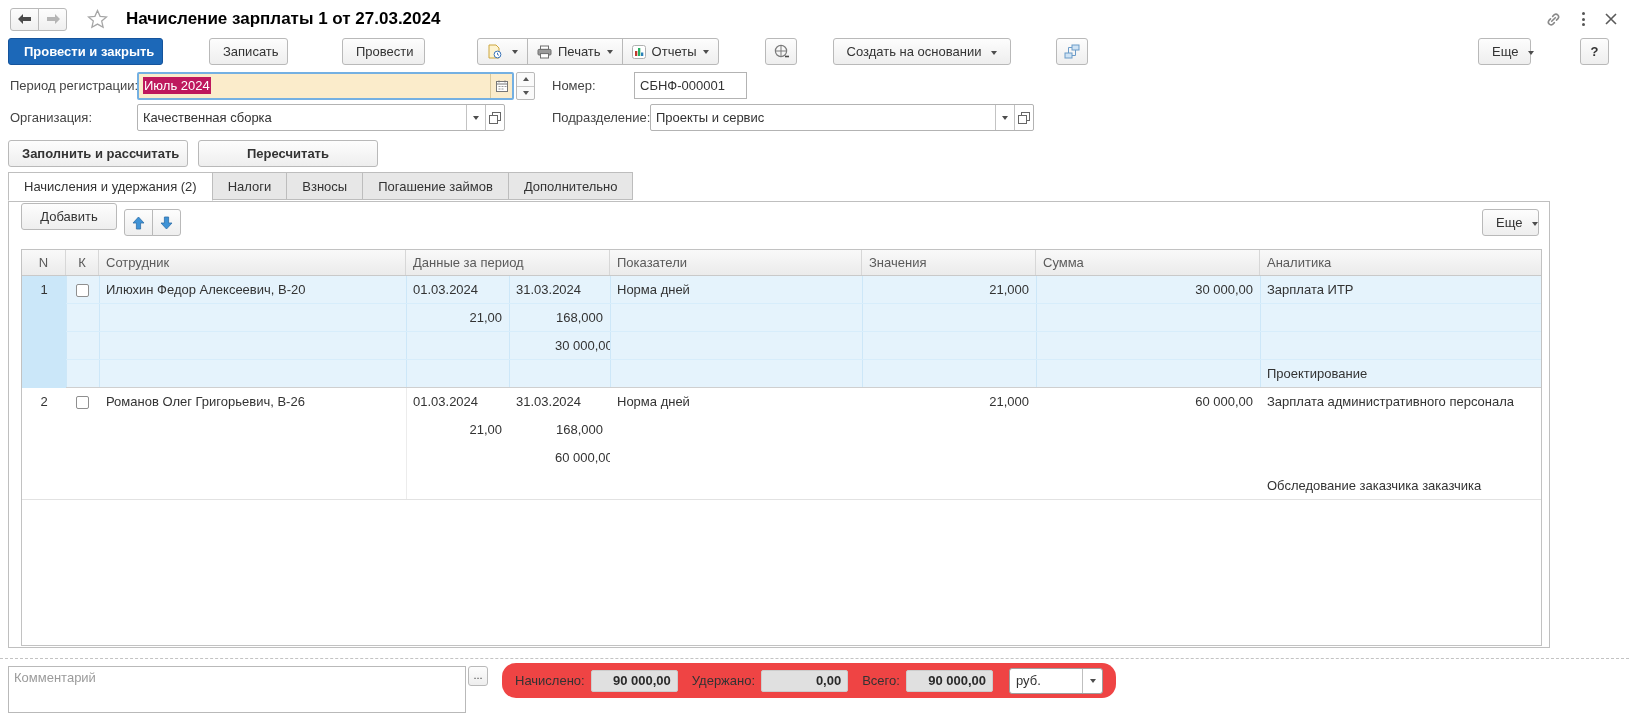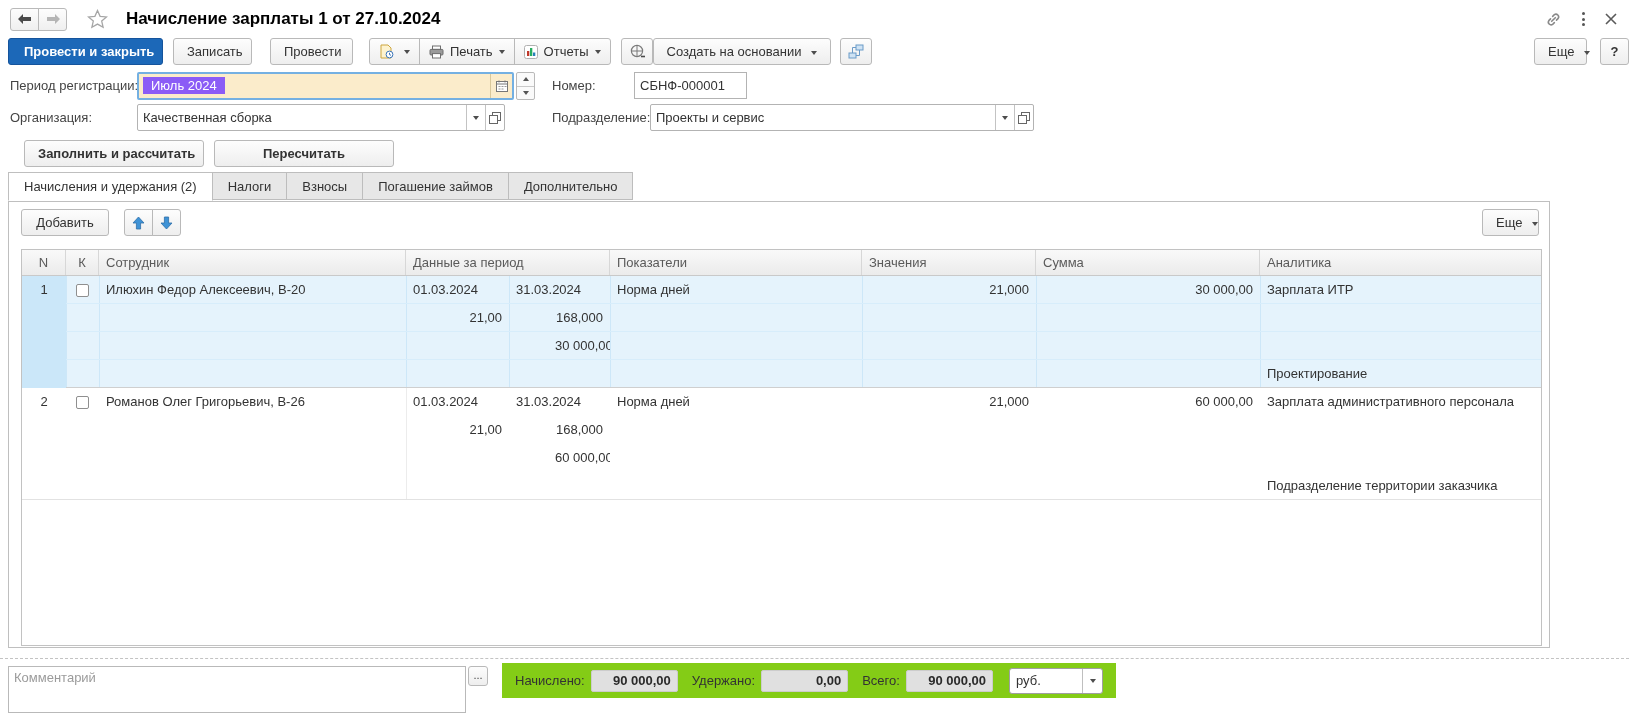--- a/index.html
+++ b/index.html
@@ -15,61 +15,61 @@
   .navbtn { width:29px; height:23px; border:1px solid #b9b9b9; background:linear-gradient(#fdfdfd,#efefef); display:flex; align-items:center; justify-content:center; cursor:pointer; }
   .navbtn.back { border-radius:3px 0 0 3px; }
   .navbtn.fwd  { border-radius:0 3px 3px 0; margin-left:-1px; }
   .star { margin-left:20px; display:flex; align-items:center; }
   .title { margin-left:18px; font-size:17px; font-weight:700; color:#000; white-space:nowrap; }
   .winicons { margin-left:auto; display:flex; align-items:center; gap:18px; }
   .kebab { display:inline-flex; flex-direction:column; gap:2.5px; padding:2px; }
   .kebab i { width:3px; height:3px; border-radius:50%; background:#555; }
   .closex { font-size:15px; color:#555; line-height:1; }
   
-  .toolbar { position:absolute; top:38px; left:8px; right:0; height:27px; display:flex; align-items:flex-end; }
+  .toolbar { position:absolute; top:38px; left:8px; right:20px; height:27px; display:flex; align-items:flex-end;gap:36px; }
   .btn { height:27px; line-height:25px; padding:0 13px; border:1px solid #b9b9b9; border-radius:3px;
          background:linear-gradient(#fdfdfd,#eeeeee); color:#333; text-align:center; cursor:pointer; white-space:nowrap; }
   .btn.primary { background:#1c68b8; border-color:#15549c; color:#fff; font-weight:700; padding:0 15px; }
   .btn.bold { font-weight:700; }
   .caret { display:inline-block; width:0; height:0; border-left:3.5px solid transparent; border-right:3.5px solid transparent; border-top:4px solid #4d4d4d; vertical-align:middle; margin-left:6px; }
   .seggroup { display:flex; }
   .seg { display:flex; align-items:center; height:27px; padding:0 9px; border:1px solid #b9b9b9; background:linear-gradient(#fdfdfd,#eeeeee); margin-left:-1px; cursor:pointer; white-space:nowrap; }
   .seg:first-child { border-radius:3px 0 0 3px; margin-left:0; }
   .seg:last-child { border-radius:0 3px 3px 0; }
   .seg svg { margin-right:6px; }
   .seg.icon-only svg { margin-right:4px; }
   .iconbtn { width:32px; height:27px; border:1px solid #b9b9b9; border-radius:3px; background:linear-gradient(#fdfdfd,#eeeeee); display:flex; align-items:center; justify-content:center; cursor:pointer; }
   
   .fieldrow1 { position:absolute; top:72px; left:10px; right:8px; height:28px; }
   .fieldrow2 { position:absolute; top:104px; left:10px; right:8px; height:28px; }
   .flabel { position:absolute; line-height:28px; color:#444; }
   .period-wrap { position:absolute; left:127px; top:0; width:377px; height:28px; border:2px solid #74b0e2; border-radius:2px; display:flex; background:#fbeccb; }
   .period-text { flex:1; line-height:24px; padding:0 4px; overflow:hidden; white-space:nowrap; }
-  .period-text .selhl { background:#8b5cf6; color:#fff; padding:1px 8px; }
+  .period-text .selhl { background:#be185d; color:#fff; padding:1px 1px; }
   .calbtn { width:22px; border-left:1px solid #dcc globals99a; border-left:1px solid #d9c89b; display:flex; align-items:center; justify-content:center; cursor:pointer; }
   .spinner { position:absolute; left:506px; top:0; width:19px; height:28px; border:1px solid #b9b9b9; border-radius:2px; background:#fafafa; display:flex; flex-direction:column; }
   .spincell { flex:1; display:flex; align-items:center; justify-content:center; cursor:pointer; }
   .spincell.up { border-bottom:1px solid #c9c9c9; }
   .tri-up { width:0; height:0; border-left:3.5px solid transparent; border-right:3.5px solid transparent; border-bottom:4px solid #555; }
   .tri-dn { width:0; height:0; border-left:3.5px solid transparent; border-right:3.5px solid transparent; border-top:4px solid #555; }
   .plaininput { position:absolute; height:27px; line-height:25px; border:1px solid #b3b3b3; background:#fff; padding:0 5px; white-space:nowrap; overflow:hidden; }
   .combo { position:absolute; height:27px; border:1px solid #b3b3b3; border-radius:2px; background:#fff; display:flex; }
   .combo .ctext { flex:1; line-height:25px; padding:0 5px; white-space:nowrap; overflow:hidden; }
   .combo .ccell { width:19px; border-left:1px solid #c3c3c3; display:flex; align-items:center; justify-content:center; cursor:pointer; }
   .combo .ccell .caret { margin-left:0; }
   
   .actions { position:absolute; top:140px; left:8px; height:27px; display:flex; }
   
   .tabs { position:absolute; top:172px; left:8px; height:29px; display:flex; z-index:3; }
   .tab { height:28px; line-height:27px; padding:0 15px; border:1px solid #bdbdbd; background:#e7e7e7; margin-left:-1px; cursor:pointer; white-space:nowrap; color:#333; }
   .tab:first-child { margin-left:0; }
   .tab.active { height:29px; background:#fff; border-color:#bfbfbf; border-bottom:1px solid #fff; }
   
   .panel { position:absolute; top:201px; left:8px; width:1542px; height:447px; border:1px solid #bfbfbf; background:#fff; }
-  .ptool-add { position:absolute; left:12px; top:7px; width:88px;text-align:center; }
+  .ptool-add { position:absolute; left:12px; top:1px; width:96px;text-align:center; }
   .updown { position:absolute; left:115px; top:7px; display:flex; }
   .udbtn { width:29px; height:27px; border:1px solid #b9b9b9; background:linear-gradient(#fdfdfd,#eeeeee); display:flex; align-items:center; justify-content:center; cursor:pointer; }
   .udbtn.up { border-radius:3px 0 0 3px; }
   .udbtn.dn { border-radius:0 3px 3px 0; margin-left:-1px; }
   .ptool-more { position:absolute; right:10px; top:7px; }
   .tablewrap { position:absolute; left:12px; top:47px; width:1521px; height:397px; border:1px solid #c2c2c2; background:#fff; overflow:hidden; }
   .thead { display:grid; grid-template-columns:44px 33px 307px 103px 101px 252px 174px 224px 1fr; height:26px;
            background:linear-gradient(#f9f9f9,#ebebeb); border-bottom:1px solid #c9c9c9; color:#5a5a5a; }
   .th { line-height:25px; padding:0 7px; border-right:1px solid #d7d7d7; overflow:hidden; white-space:nowrap; }
   .th.center { text-align:center; padding:0 2px; }
@@ -107,21 +107,21 @@
   .cell-an1 { grid-column:9; grid-row:1; }
   .cell-an2 { grid-column:9; grid-row:4; }
   .cb { width:13px; height:13px; border:1px solid #8f8f8f; border-radius:2px; background:#fff; cursor:pointer; }
   
   .fsep { position:absolute; top:658px; left:0; width:1629px; border-top:1px dashed #c3c3c3; }
   .comment { position:absolute; top:666px; left:8px; width:458px; height:47px; border:1px solid #b9b9b9; background:#fff;
              font-family:"Liberation Sans","DejaVu Sans",sans-serif; font-size:13px; color:#333; padding:3px 5px; resize:none; outline:none; }
   .comment::placeholder { color:#9b9b9b; }
   .dots3 { position:absolute; top:666px; left:468px; width:20px; height:20px; border:1px solid #b9b9b9; border-radius:3px;
            background:linear-gradient(#fdfdfd,#eeeeee); font-size:11px; line-height:16px; text-align:center; color:#444; cursor:pointer; }
-  .totalsbar { position:absolute; top:663px; left:502px; width:614px; height:35px; background:#84cc16; display:flex; align-items:center; padding:0 13px; }
+  .totalsbar { position:absolute; top:663px; left:502px; width:614px; height:35px; background:#ef4444; display:flex; align-items:center; padding:0 13px;border-radius:14px; }
   .tlabel { color:#333; margin-right:6px; white-space:nowrap; }
   .tval { width:120px; height:22px; line-height:20px; background:#e0e0e0; border:1px solid #cccccc; border-radius:2px;
           text-align:right; padding:0 6px; font-weight:700; color:#2a2a2a; margin-right:14px; }
   .curcombo { height:26px; border:1px solid #9f9f9f; border-radius:3px; background:#fff; display:flex; margin-left:2px; }
   .curcombo .ctext { width:72px; line-height:24px; padding:0 6px; }
   .curcombo .ccell { width:20px; border-left:1px solid #bfbfbf; display:flex; align-items:center; justify-content:center; cursor:pointer; }
   svg { display:block; }
 </style>
 </head>
 <body>
@@ -143,21 +143,21 @@
               <path d="M9 0 L9 3 L1 3 L1 7 L9 7 L9 10 L14 5 Z" fill="#b5b5b5"></path>
             </svg>
         </span>
       </div>
     </div>
     <span class="star">
       <svg width="21" height="20" viewBox="0 0 21 20">
           <path d="M10.5 1.5 L13.1 7.3 L19.5 7.9 L14.7 12.1 L16.1 18.3 L10.5 15.1 L4.9 18.3 L6.3 12.1 L1.5 7.9 L7.9 7.3 Z" fill="#ffffff" stroke="#a6a6a6" stroke-width="1.3"></path>
         </svg>
     </span>
-    <div class="title">Начисление зарплаты 1 от 27.10.2024</div>
+    <div class="title">Начисление зарплаты 1 от 27.03.2024</div>
     <div class="winicons">
       <span>
         <svg width="17" height="17" viewBox="0 0 16 16" fill="none" stroke="#8a8a8a" stroke-width="1.5" stroke-linecap="round">
           <path d="M6.3 9.7 L9.7 6.3"></path>
           <path d="M5.2 7.4 L3.6 9 a2.6 2.6 0 0 0 3.6 3.6 L8.8 11"></path>
           <path d="M10.8 8.6 L12.4 7 a2.6 2.6 0 0 0 -3.6 -3.6 L7.2 5"></path>
         </svg>
       </span>
       <span class="kebab">
           <i></i>
@@ -293,21 +293,21 @@
       <div class="ccell">
         <svg width="12" height="12" viewBox="0 0 12 12">
             <rect x="3.5" y="0.5" width="8" height="8" fill="#fff" stroke="#666"></rect>
             <rect x="0.5" y="3.5" width="8" height="8" fill="#fff" stroke="#666"></rect>
           </svg>
       </div>
     </div>
   </div>
 
   <div class="actions">
-    <div class="btn bold" style="width:180px;margin-left:16px;">Заполнить и рассчитать</div>
+    <div class="btn bold" style="width:180px;">Заполнить и рассчитать</div>
     <div class="btn bold" style="width:180px; margin-left:10px;">Пересчитать</div>
   </div>
 
   <div class="tabs">
     <div class="tab active">Начисления и удержания (2)</div>
     <div class="tab">Налоги</div>
     <div class="tab">Взносы</div>
     <div class="tab">Погашение займов</div>
     <div class="tab">Дополнительно</div>
   </div>
@@ -375,21 +375,21 @@
         <div class="cell cell-acc">Оклад по дням</div>
         <div class="cell cell-d1">01.03.2024</div>
         <div class="cell cell-days num">21,00</div>
         <div class="cell cell-d2">31.03.2024</div>
         <div class="cell cell-hrs num">168,000</div>
         <div class="cell cell-am2 num">60 000,00</div>
         <div class="cell cell-ind">Норма дней</div>
         <div class="cell cell-val num">21,000</div>
         <div class="cell cell-sum num">60 000,00</div>
         <div class="cell cell-an1">Зарплата административного персонала</div>
-        <div class="cell cell-an2">Подразделение территории заказчика</div>
+        <div class="cell cell-an2">Обследование заказчика заказчика</div>
       </div>
     </div>
   </div>
 
   <div class="fsep"></div>
 
   <textarea class="comment" placeholder="Комментарий" style=""></textarea>
   <div class="dots3">...</div>
 
   <div class="totalsbar">

